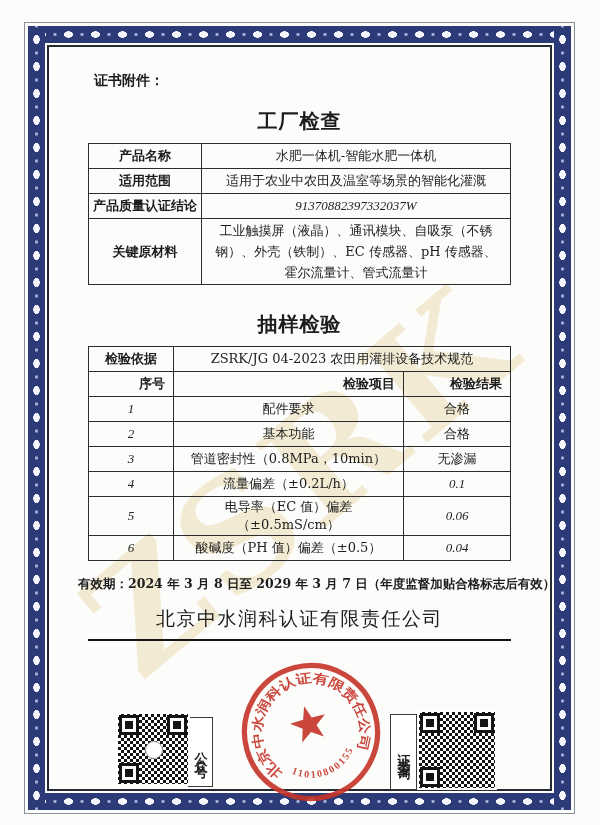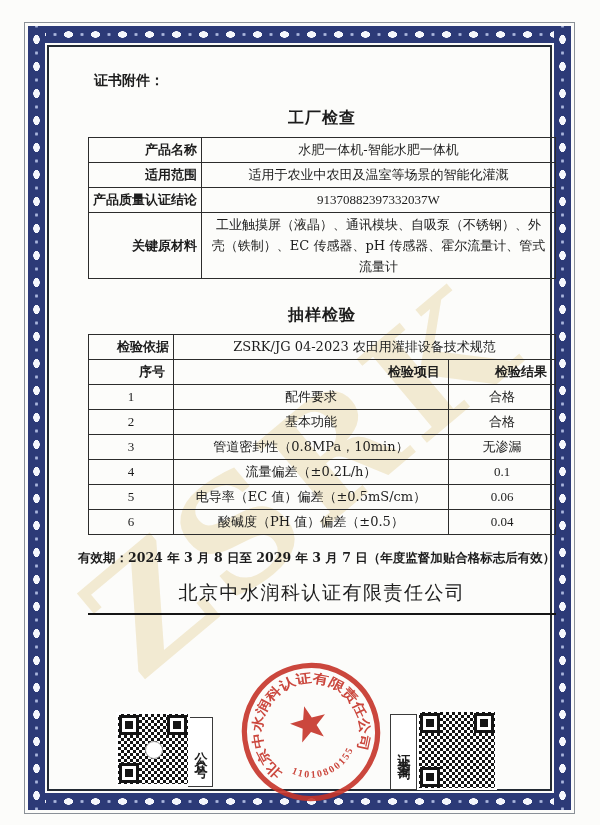--- a/index.html
+++ b/index.html
@@ -33,38 +33,38 @@
   
   .watermark{
     position:absolute;left:10px;top:330px;width:580px;height:300px;z-index:0;
     display:flex;align-items:center;justify-content:center;
     transform:rotate(-40deg);
     font-family:"DejaVu Serif","Liberation Serif",serif;
     font-weight:bold;font-size:150px;letter-spacing:8px;
     color:rgba(233,219,176,0.55);user-select:none;pointer-events:none;
   }
   
-  .content{position:absolute;left:88px;top:60px;width:468px;z-index:1;}
+  .content{position:absolute;left:88px;top:60px;width:423px;z-index:1;}
   .attach-label{margin:12px 0 0 6px;font-size:14px;font-weight:bold;}
   .doc-title{
     margin-top:8px;text-align:center;font-size:26px;font-weight:900;letter-spacing:1px;
     font-family:"DejaVu Sans","Liberation Sans",sans-serif;
   }
-  .section-title{text-align:center;font-size:16px;font-weight:bold;letter-spacing:1px;}
+  .section-title{text-align:center;font-size:20px;font-weight:bold;letter-spacing:1px;}
   .st1{margin-top:18px;}
   .st2{margin-top:26px;}
   table{border-collapse:collapse;width:100%;font-size:13px;margin-top:8px;}
   td{border:1px solid #2c2c2c;padding:1px 8px;vertical-align:middle;}
-  .lbl{font-weight:bold;text-align:right;white-space:nowrap;padding:1px 4px;}
+  .lbl{font-weight:bold;text-align:center;white-space:nowrap;padding:1px 4px;}
   .val{text-align:center;}
   .ctr{text-align:center;}
   .r25{height:25px;}
   .r46 td{height:46px;line-height:21px;}
   .hdr td{font-weight:bold;text-align:right;}
-  .num{font-family:"Liberation Serif","DejaVu Serif",serif;}
+  .num{font-family:"Liberation Serif","DejaVu Serif",serif;font-style:italic;}
   .validity{margin-top:15px;margin-left:-10px;font-size:12.5px;font-weight:bold;white-space:nowrap;}
   .issuer{margin-top:13px;text-align:center;font-size:19px;letter-spacing:1.5px;}
   .sig-line{margin-top:7px;border-top:2px solid #151515;height:0;}
   
   .qr-group{position:absolute;display:flex;align-items:flex-start;z-index:1;}
   .qr-group-left{left:118px;top:714px;}
   .qr-group-right{left:390px;top:712px;}
   .qr{
     position:relative;background-color:#fff;
     background-image:

